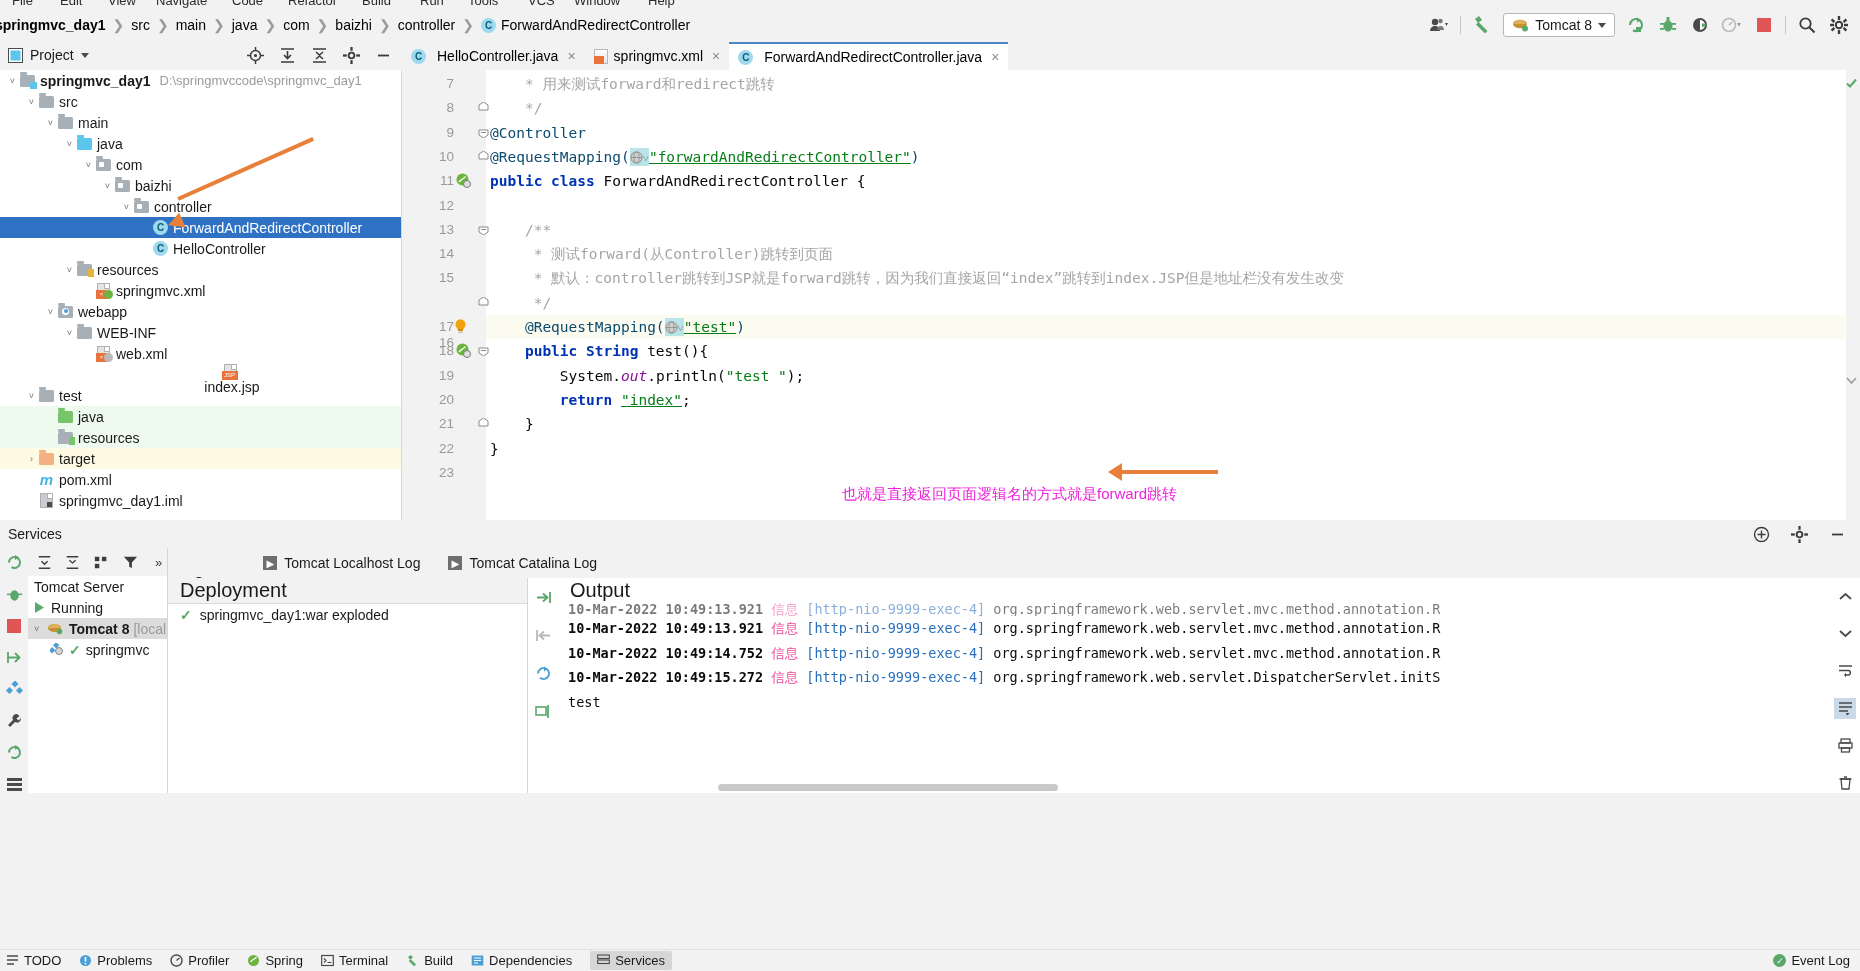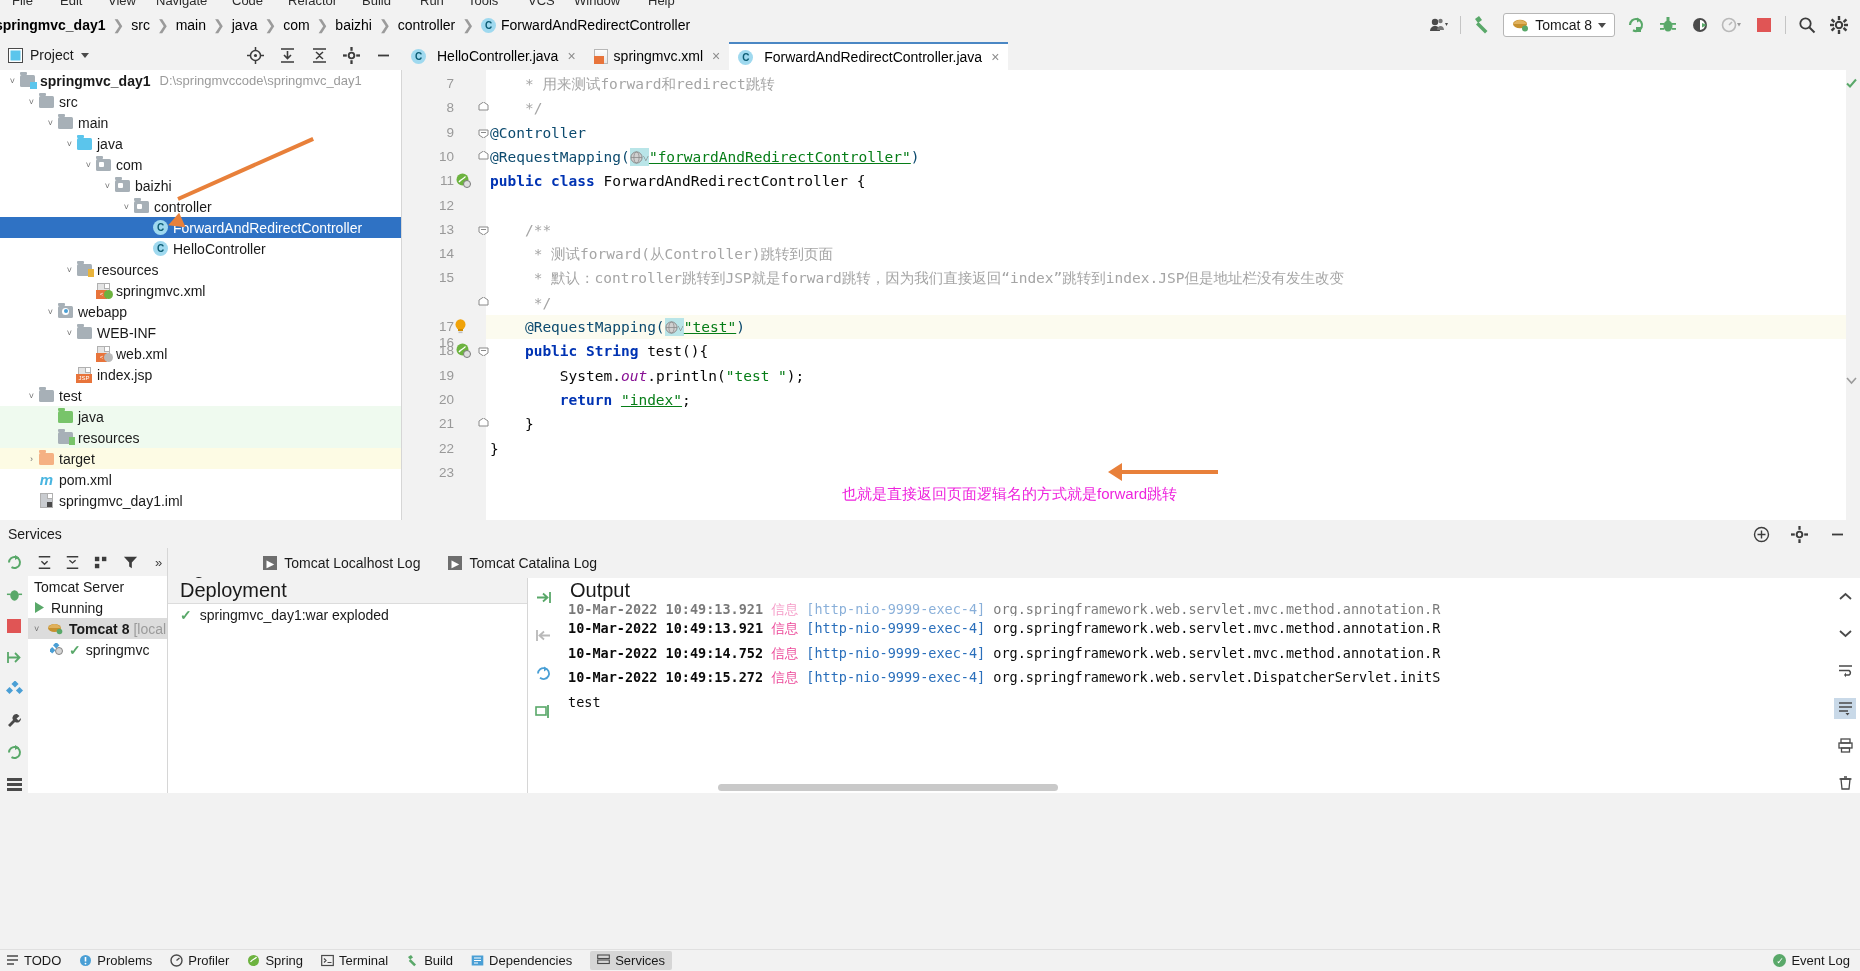--- a/index.html
+++ b/index.html
@@ -452,21 +452,21 @@
           <span class="arrow"></span>
           <span class="ic">
             <span class="filedoc">
               <span class="cor"></span>
               <span class="bdg" style="background:#e8743b;">&lt;</span>
               <span style="position:absolute;left:6px;bottom:-2px;width:9px;height:9px;border-radius:50%;background:#b9b9b9;"></span>
             </span>
           </span>
           <span style="">web.xml</span>
         </div>
-        <div class="row" style="padding-left: 63px;">
+        <div class="row" style="padding-left: 63px; flex-direction: column;">
           <span class="arrow"></span>
           <span class="ic">
             <span class="filedoc">
               <span class="cor"></span>
               <span class="bdg" style="width:16px;left:-3px;">JSP</span>
             </span>
           </span>
           <span style="">index.jsp</span>
         </div>
         <div class="row" style="padding-left: 25px;">

